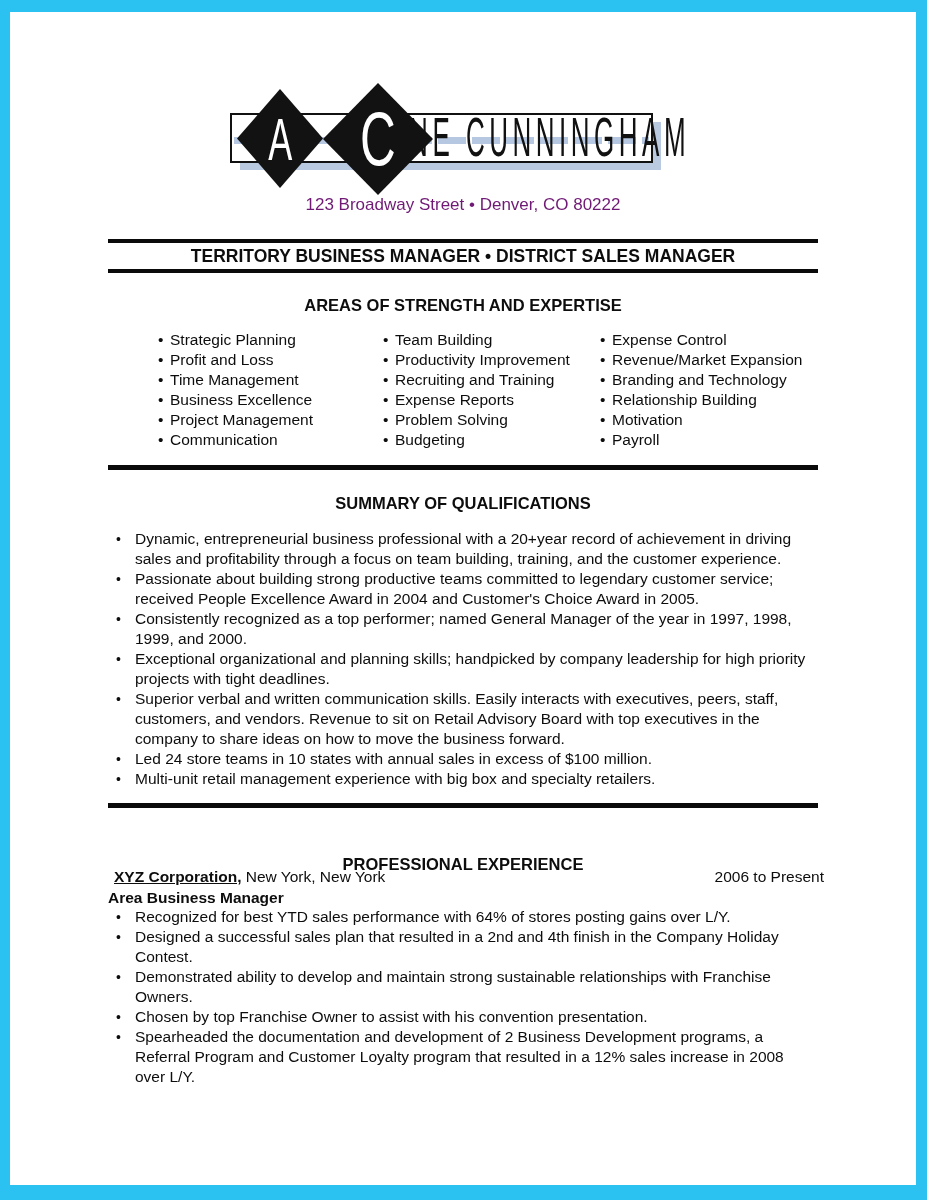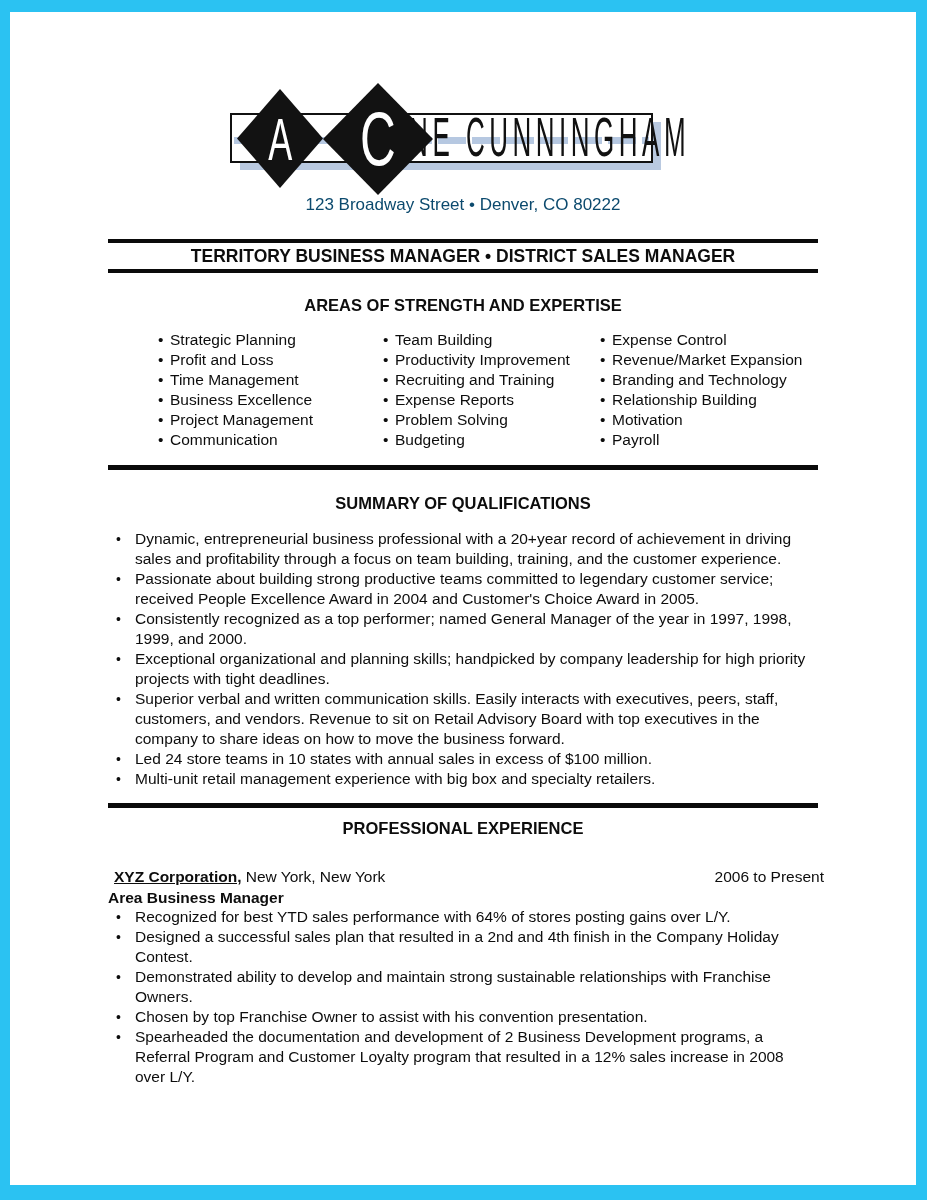--- a/index.html
+++ b/index.html
@@ -40,21 +40,21 @@
     display:flex; align-items:center; justify-content:center;
   }
   .d1 { left:227px; top:77px; width:86px; height:99px; }
   .d2 { left:313px; top:71px; width:110px; height:112px; }
   .mono-letter { color:#fff; font-weight:400; line-height:1; }
   .d1 .mono-letter { font-size:40px; transform:scale(0.9,1.5); }
   .d2 .mono-letter { font-size:52px; transform:scale(0.95,1.45); }
 
   .addr {
     position:absolute; left:0; width:100%; text-align:center;
-    font-size:17px; line-height:22px; color:#0c4a6e;
+    font-size:17px; line-height:22px; color:#701a75;
   }
   .addr1 { top:182px; }
   .addr2 { top:204px; }
 
   
   .rule { position:absolute; left:98px; width:710px; background:#0a0a0a; }
   .rule-1 { top:227px; height:4px; }
   .rule-2 { top:257px; height:4px; }
   .rule-3 { top:453px; height:5px; }
   .rule-4 { top:791px; height:5px; }
@@ -62,21 +62,21 @@
     position:absolute; top:233px; left:98px; width:710px;
     text-align:center; font-weight:700; font-size:17.5px; line-height:22px;
   }
 
   .sec-heading {
     position:absolute; left:98px; width:710px; text-align:center;
     font-weight:700; font-size:16.5px; line-height:20px;
   }
   .h-strengths { top:283px; }
   .h-quals { top:481px; }
-  .h-exp { top:806px; }
+  .h-exp { top:842px; }
 
   
   .skills {
     position:absolute; top:318px; left:148px;
     display:grid; grid-template-columns:225px 217px 220px;
     font-size:15.5px; line-height:20px;
   }
   .skills ul { list-style:none; }
   .skills li { display:flex; }
   .skills .b { width:12px; flex:0 0 12px; }

